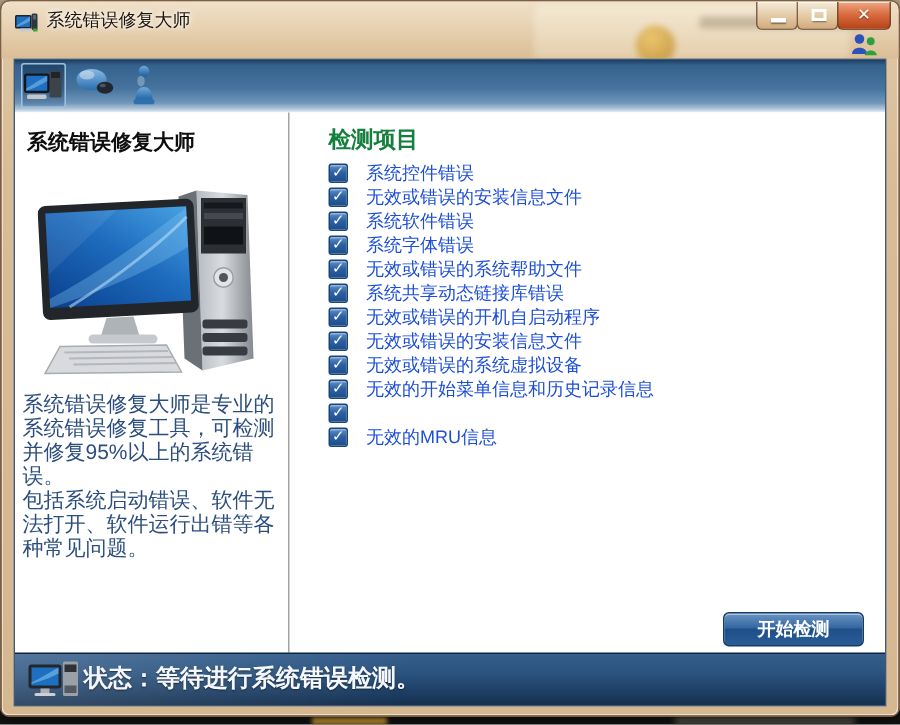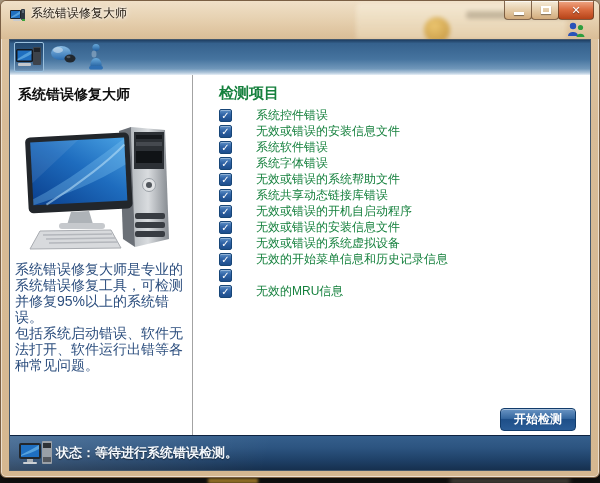--- a/index.html
+++ b/index.html
@@ -64,33 +64,33 @@
   .lp-desc { position:absolute; left:5px; top:186px; width:175px; font-size:14px; line-height:16px; color:#2c4e7e; }
 
   .right-panel { flex:1; position:relative; }
   .rp-title { position:absolute; left:26px; top:9px; font-size:15px; font-weight:bold; color:#15803d; }
   .checklist { position:absolute; left:26px; top:34px; }
   .check-row { display:flex; align-items:center; height:13px; margin-bottom:3px; cursor:default; }
   .checkbox { width:13px; height:13px; flex:none; border:1px solid #174678; border-radius:2px;
     background:linear-gradient(180deg,#5e90c6 0,#2f62a5 45%,#1d4d8b 100%);
     color:#fff; font-size:10px; font-weight:bold; line-height:12px; text-align:center;
     box-shadow:inset 0 1px 0 rgba(255,255,255,.35); }
-  .check-label { margin-left:24px; font-size:12px; color:#15803d; white-space:nowrap; }
-  .start-button { position:absolute; right:14px; bottom:4px; width:76px; height:23px;
+  .check-label { margin-left:12px; font-size:12px; color:#1d4ed8; white-space:nowrap; }
+  .start-button { position:absolute; right:14px; bottom:4px; width:94px; height:23px;
     border:1px solid #123c6b; border-radius:4px; color:#fff; font-size:12px; font-weight:bold;
     font-family:inherit; cursor:pointer;
     background:linear-gradient(180deg,#6a95c4 0,#35679f 45%,#1e4f89 50%,#2a5c96 100%);
     box-shadow:inset 0 1px 0 rgba(255,255,255,.45); }
 
   .statusbar { height:35px; flex:none; position:relative; border-top:1px solid #0e2340;
     background:linear-gradient(180deg,#355f8c 0,#2c5480 35%,#1f4168 70%,#16304f 100%); }
   .statusbar::before { content:""; position:absolute; inset:0;
     background:linear-gradient(105deg,rgba(255,255,255,.14) 0,rgba(255,255,255,0) 45%); }
   .status-icon { position:absolute; left:8px; top:4px; width:36px; height:27px; }
-  .status-text { position:absolute; left:46px; top:0; line-height:34px; font-size:13px; font-weight:bold;
+  .status-text { position:absolute; left:46px; top:0; line-height:34px; font-size:16px; font-weight:bold;
     color:#f4f8fc; text-shadow:0 1px 1px rgba(0,0,0,.5); }
 </style>
 </head>
 <body>
 
 <div class="taskbar-glow"></div>
 <div class="taskbar-glow2"></div>
 
 <div class="window">
 

